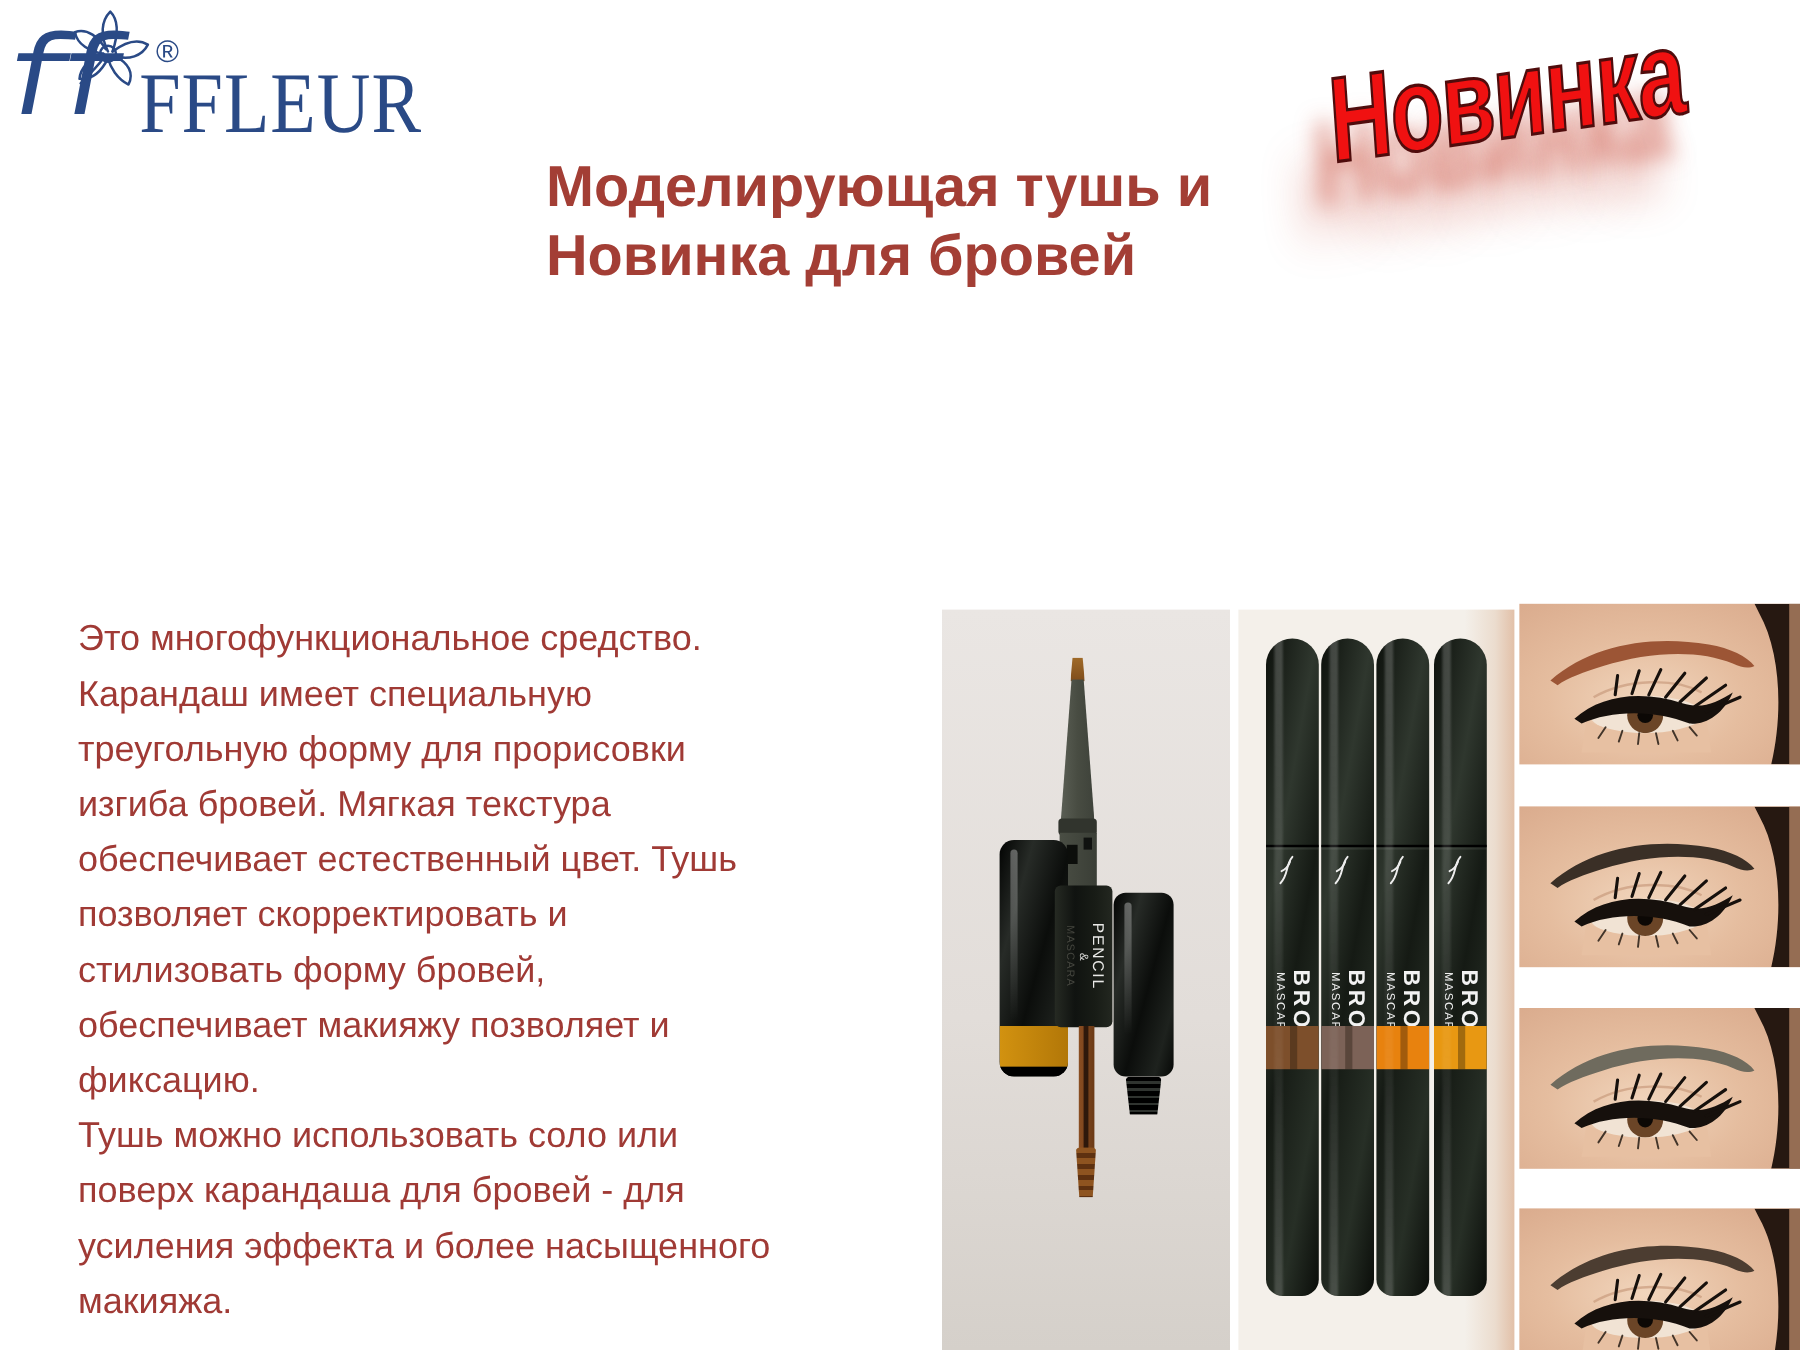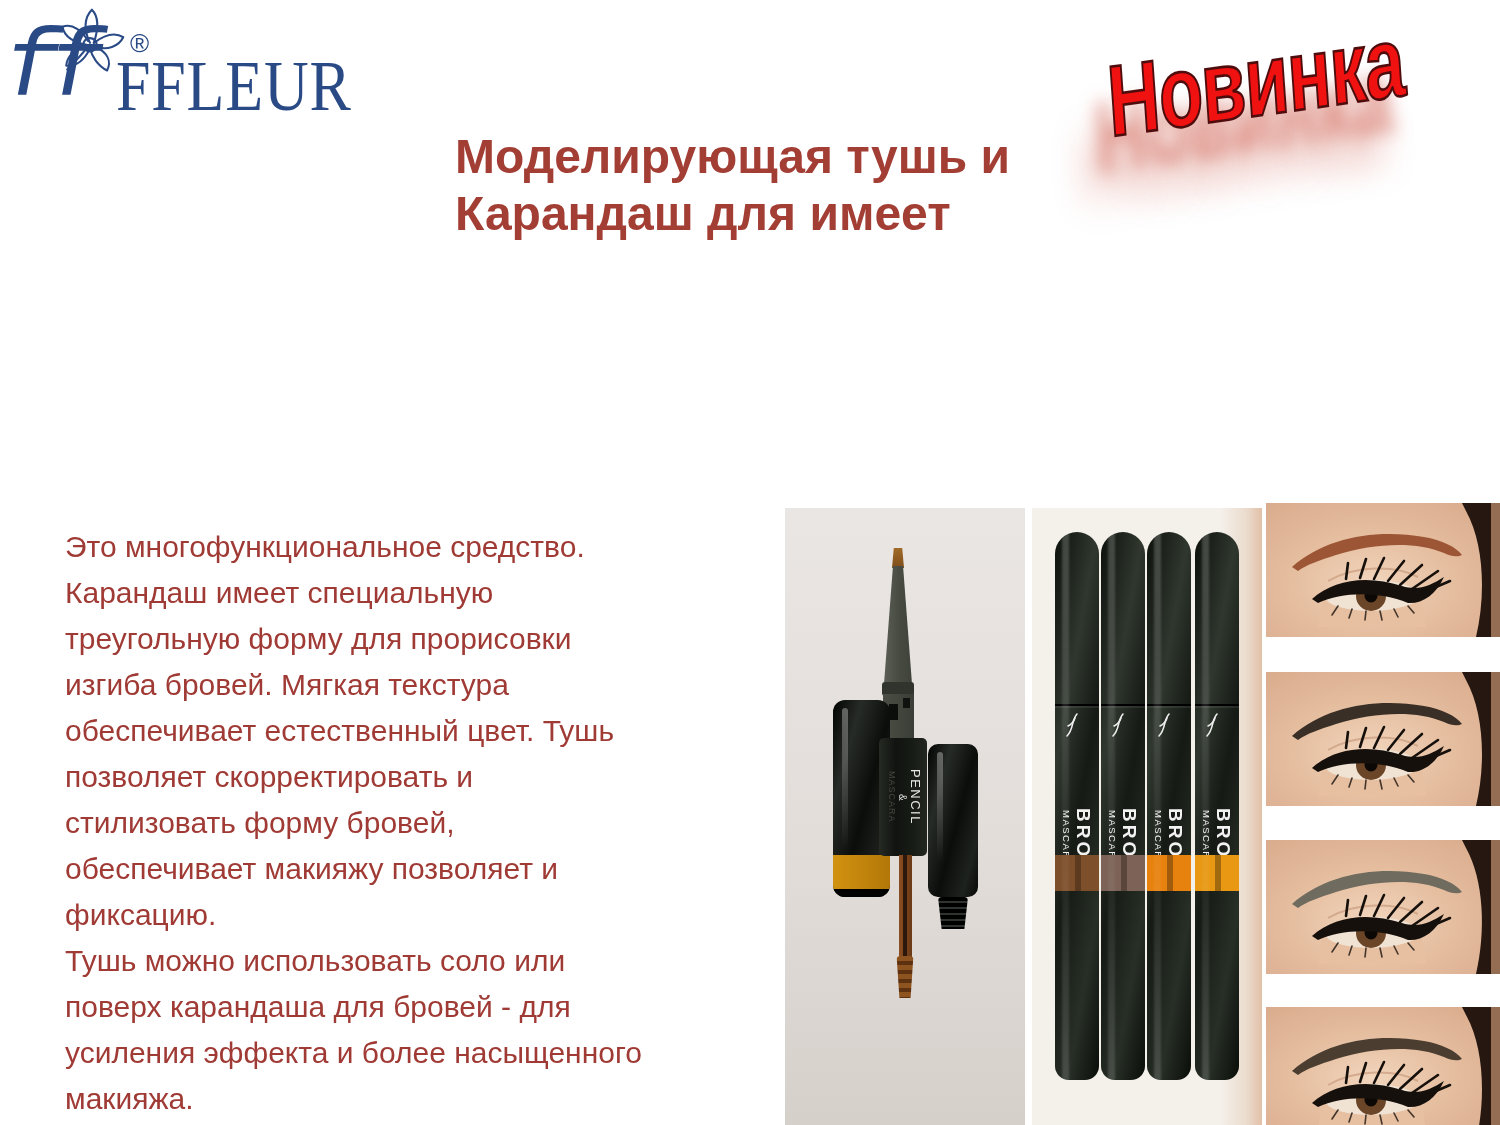--- a/index.html
+++ b/index.html
@@ -21,21 +21,21 @@
          font-size:48px;line-height:57px;white-space:nowrap;margin-top:40px;}
 
   
   .novinka{position:absolute;left:1108px;top:58px;font-size:76px;font-weight:700;
            letter-spacing:-1px;color:#F01111;white-space:nowrap;
            -webkit-text-stroke:2px #4F0C0C;
            transform:rotate(-8deg) skewX(-4deg) scale(.95,1.32);transform-origin:left center;
            text-shadow:-16px 26px 16px rgba(195,55,35,.55), -30px 48px 30px rgba(195,55,35,.35);}
 
   
-  .desc{position:absolute;left:65px;top:524px;width:680px;color:#A03A35;
+  .desc{position:absolute;left:65px;top:510px;width:680px;color:#A03A35;
         font-size:30px;line-height:46px;white-space:pre-line;}
   .desc .b{font-weight:400;}
 
   
   .photo{position:absolute;overflow:hidden;}
   .photo-pencil{left:785px;top:508px;width:240px;height:617px;
                 background:linear-gradient(180deg,#EAE6E3 0%,#E2DDD9 55%,#D5D0CA 100%);}
   .photo-tubes{left:1032px;top:508px;width:230px;height:617px;
                background:linear-gradient(90deg,#F4F0EA 0%,#F4F0EA 82%,#EBDCCE 93%,#E2C0A8 100%);}
   .photo-eyes{left:1266px;top:503px;width:234px;height:622px;background:transparent;}
@@ -119,21 +119,21 @@
       <circle cx="40" cy="40" r="7"></circle>
       <path d="M36,44 C30,52 24,58 16,66"></path>
     </svg>
     <span class="logo-reg">®</span>
     <span class="logo-ff">ff</span>
     <span class="logo-brand">FFLEUR</span>
   </div>
 
   <div class="title">
     <div>Моделирующая тушь и</div>
-    <div>Карандаш для имеет</div>
+    <div>Новинка для бровей</div>
   </div>
 
   <div class="novinka">Новинка</div>
 
   <div class="desc"><span>Это многофункциональное средство.
 </span><span class="b">Карандаш</span><span> имеет специальную
 треугольную форму для прорисовки
 изгиба бровей. Мягкая текстура
 обеспечивает естественный цвет. Тушь
 позволяет скорректировать и

